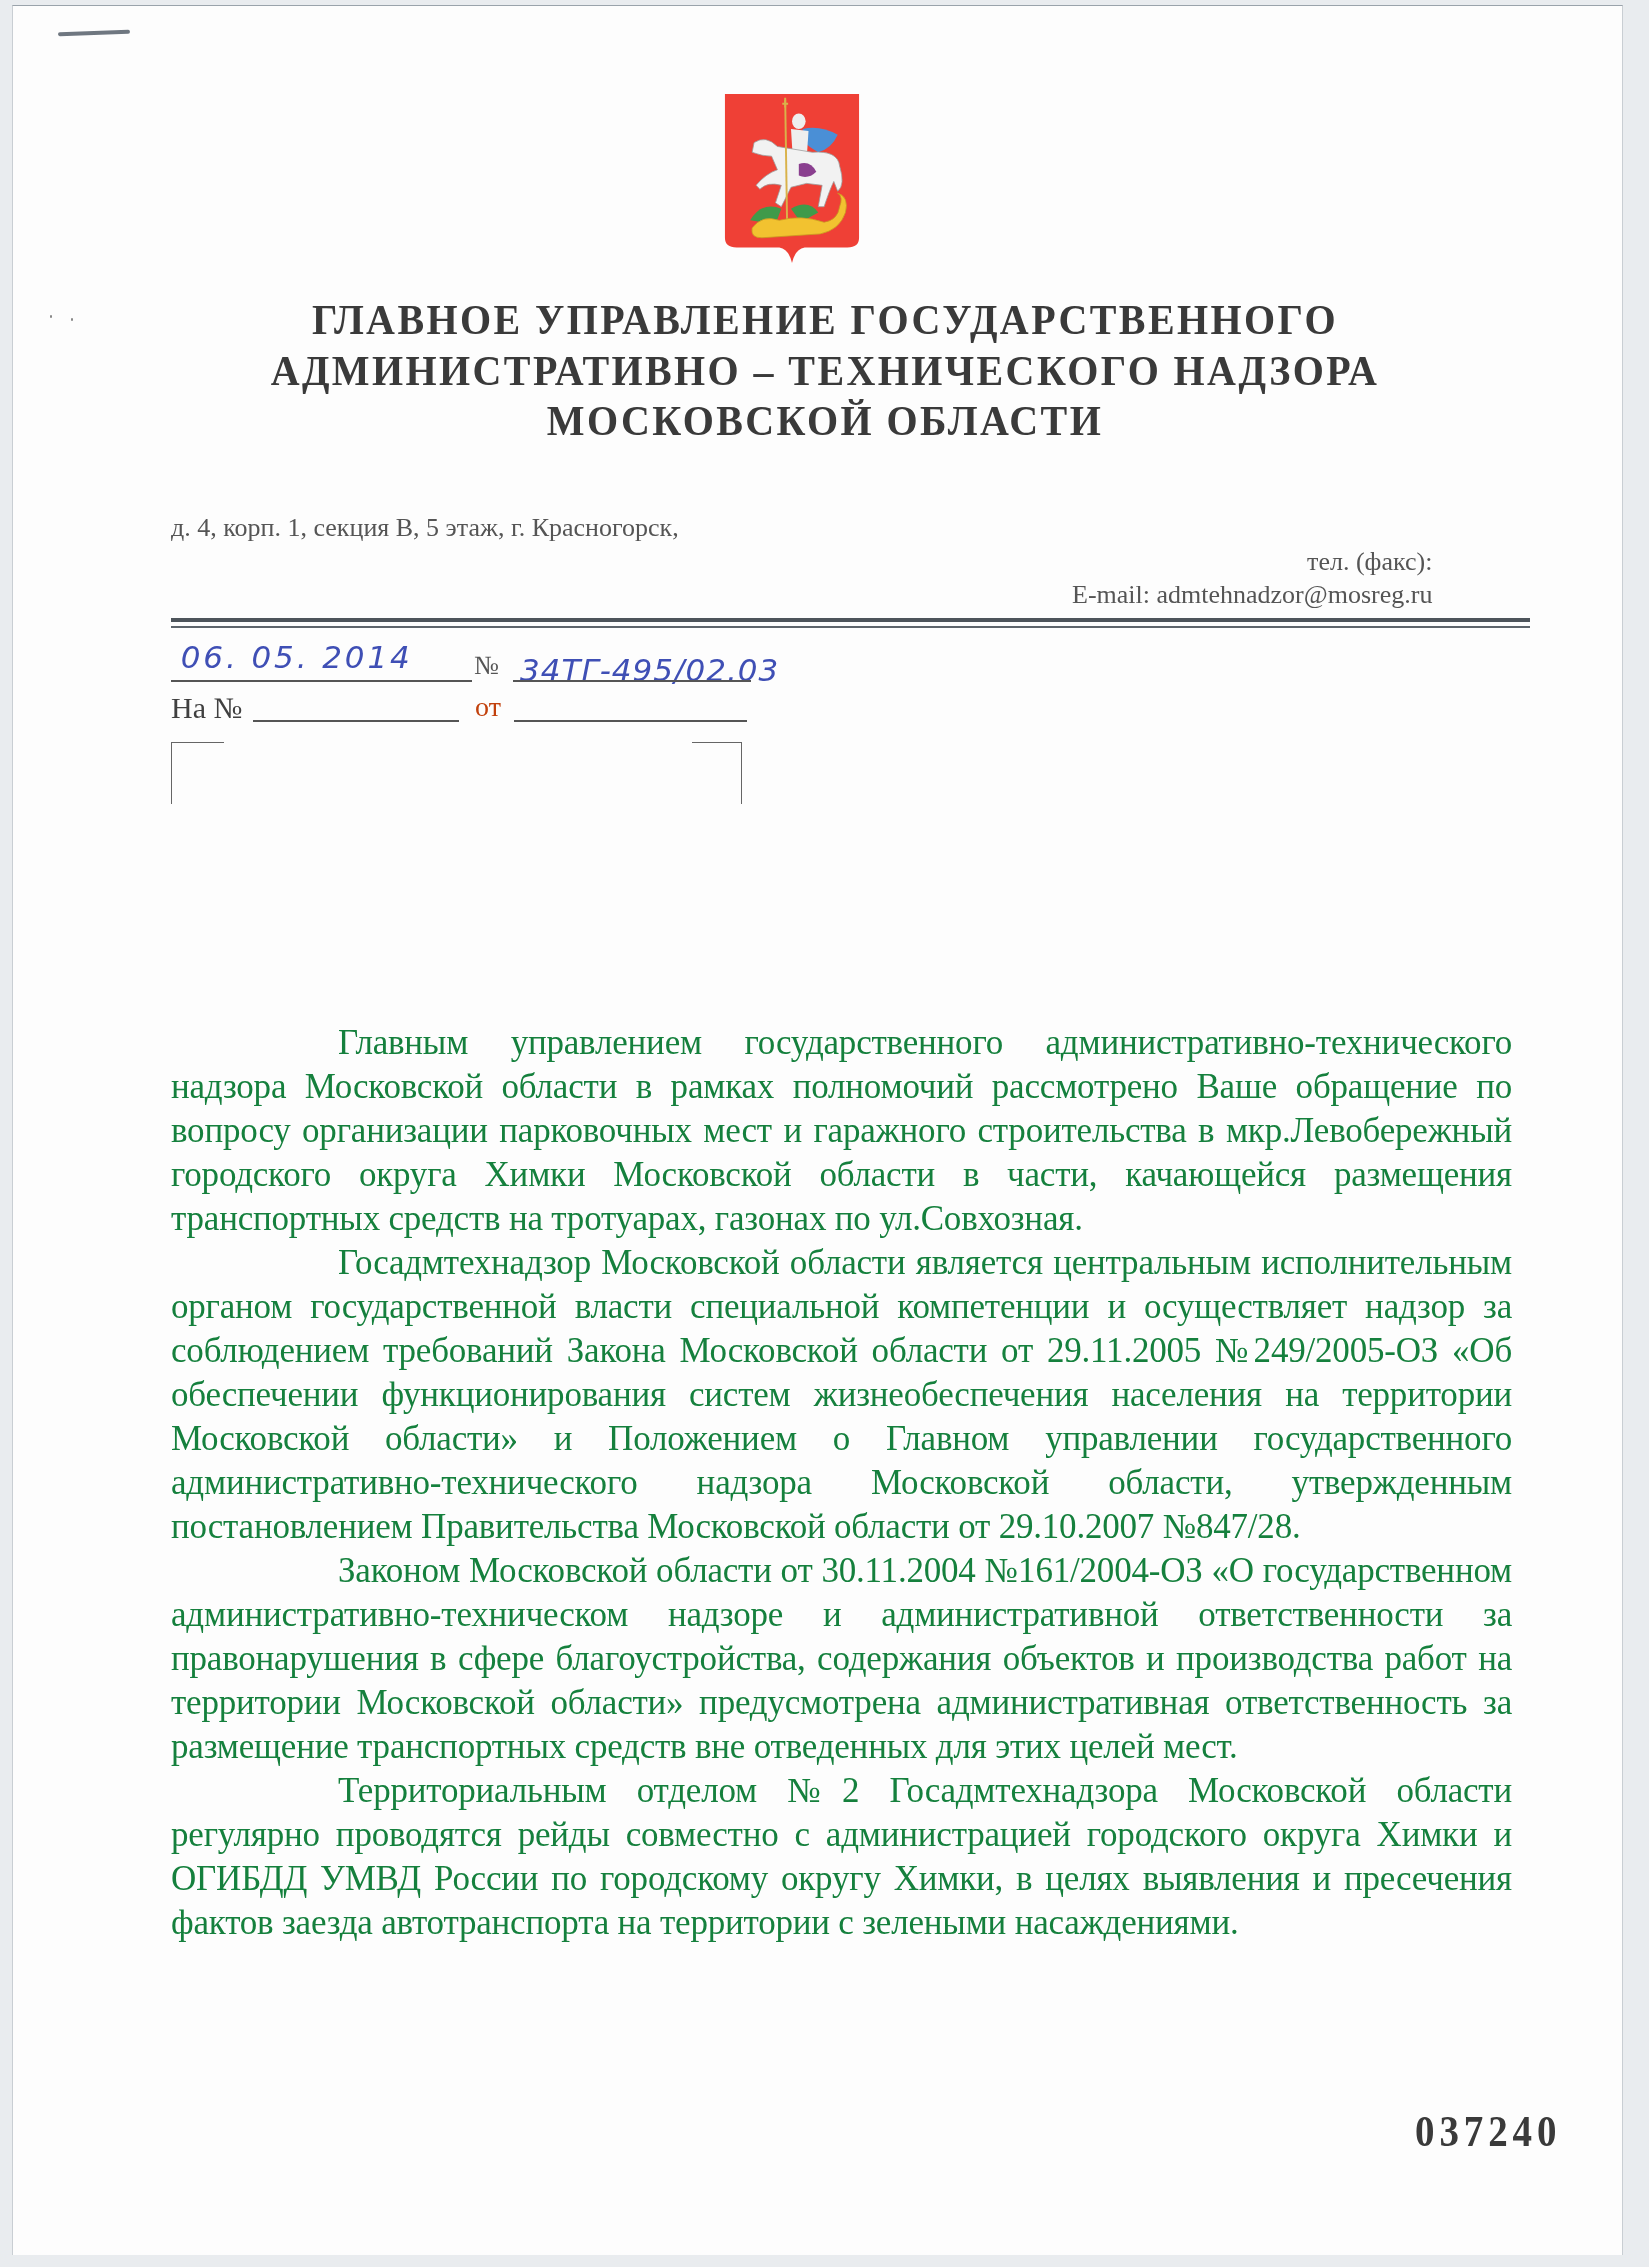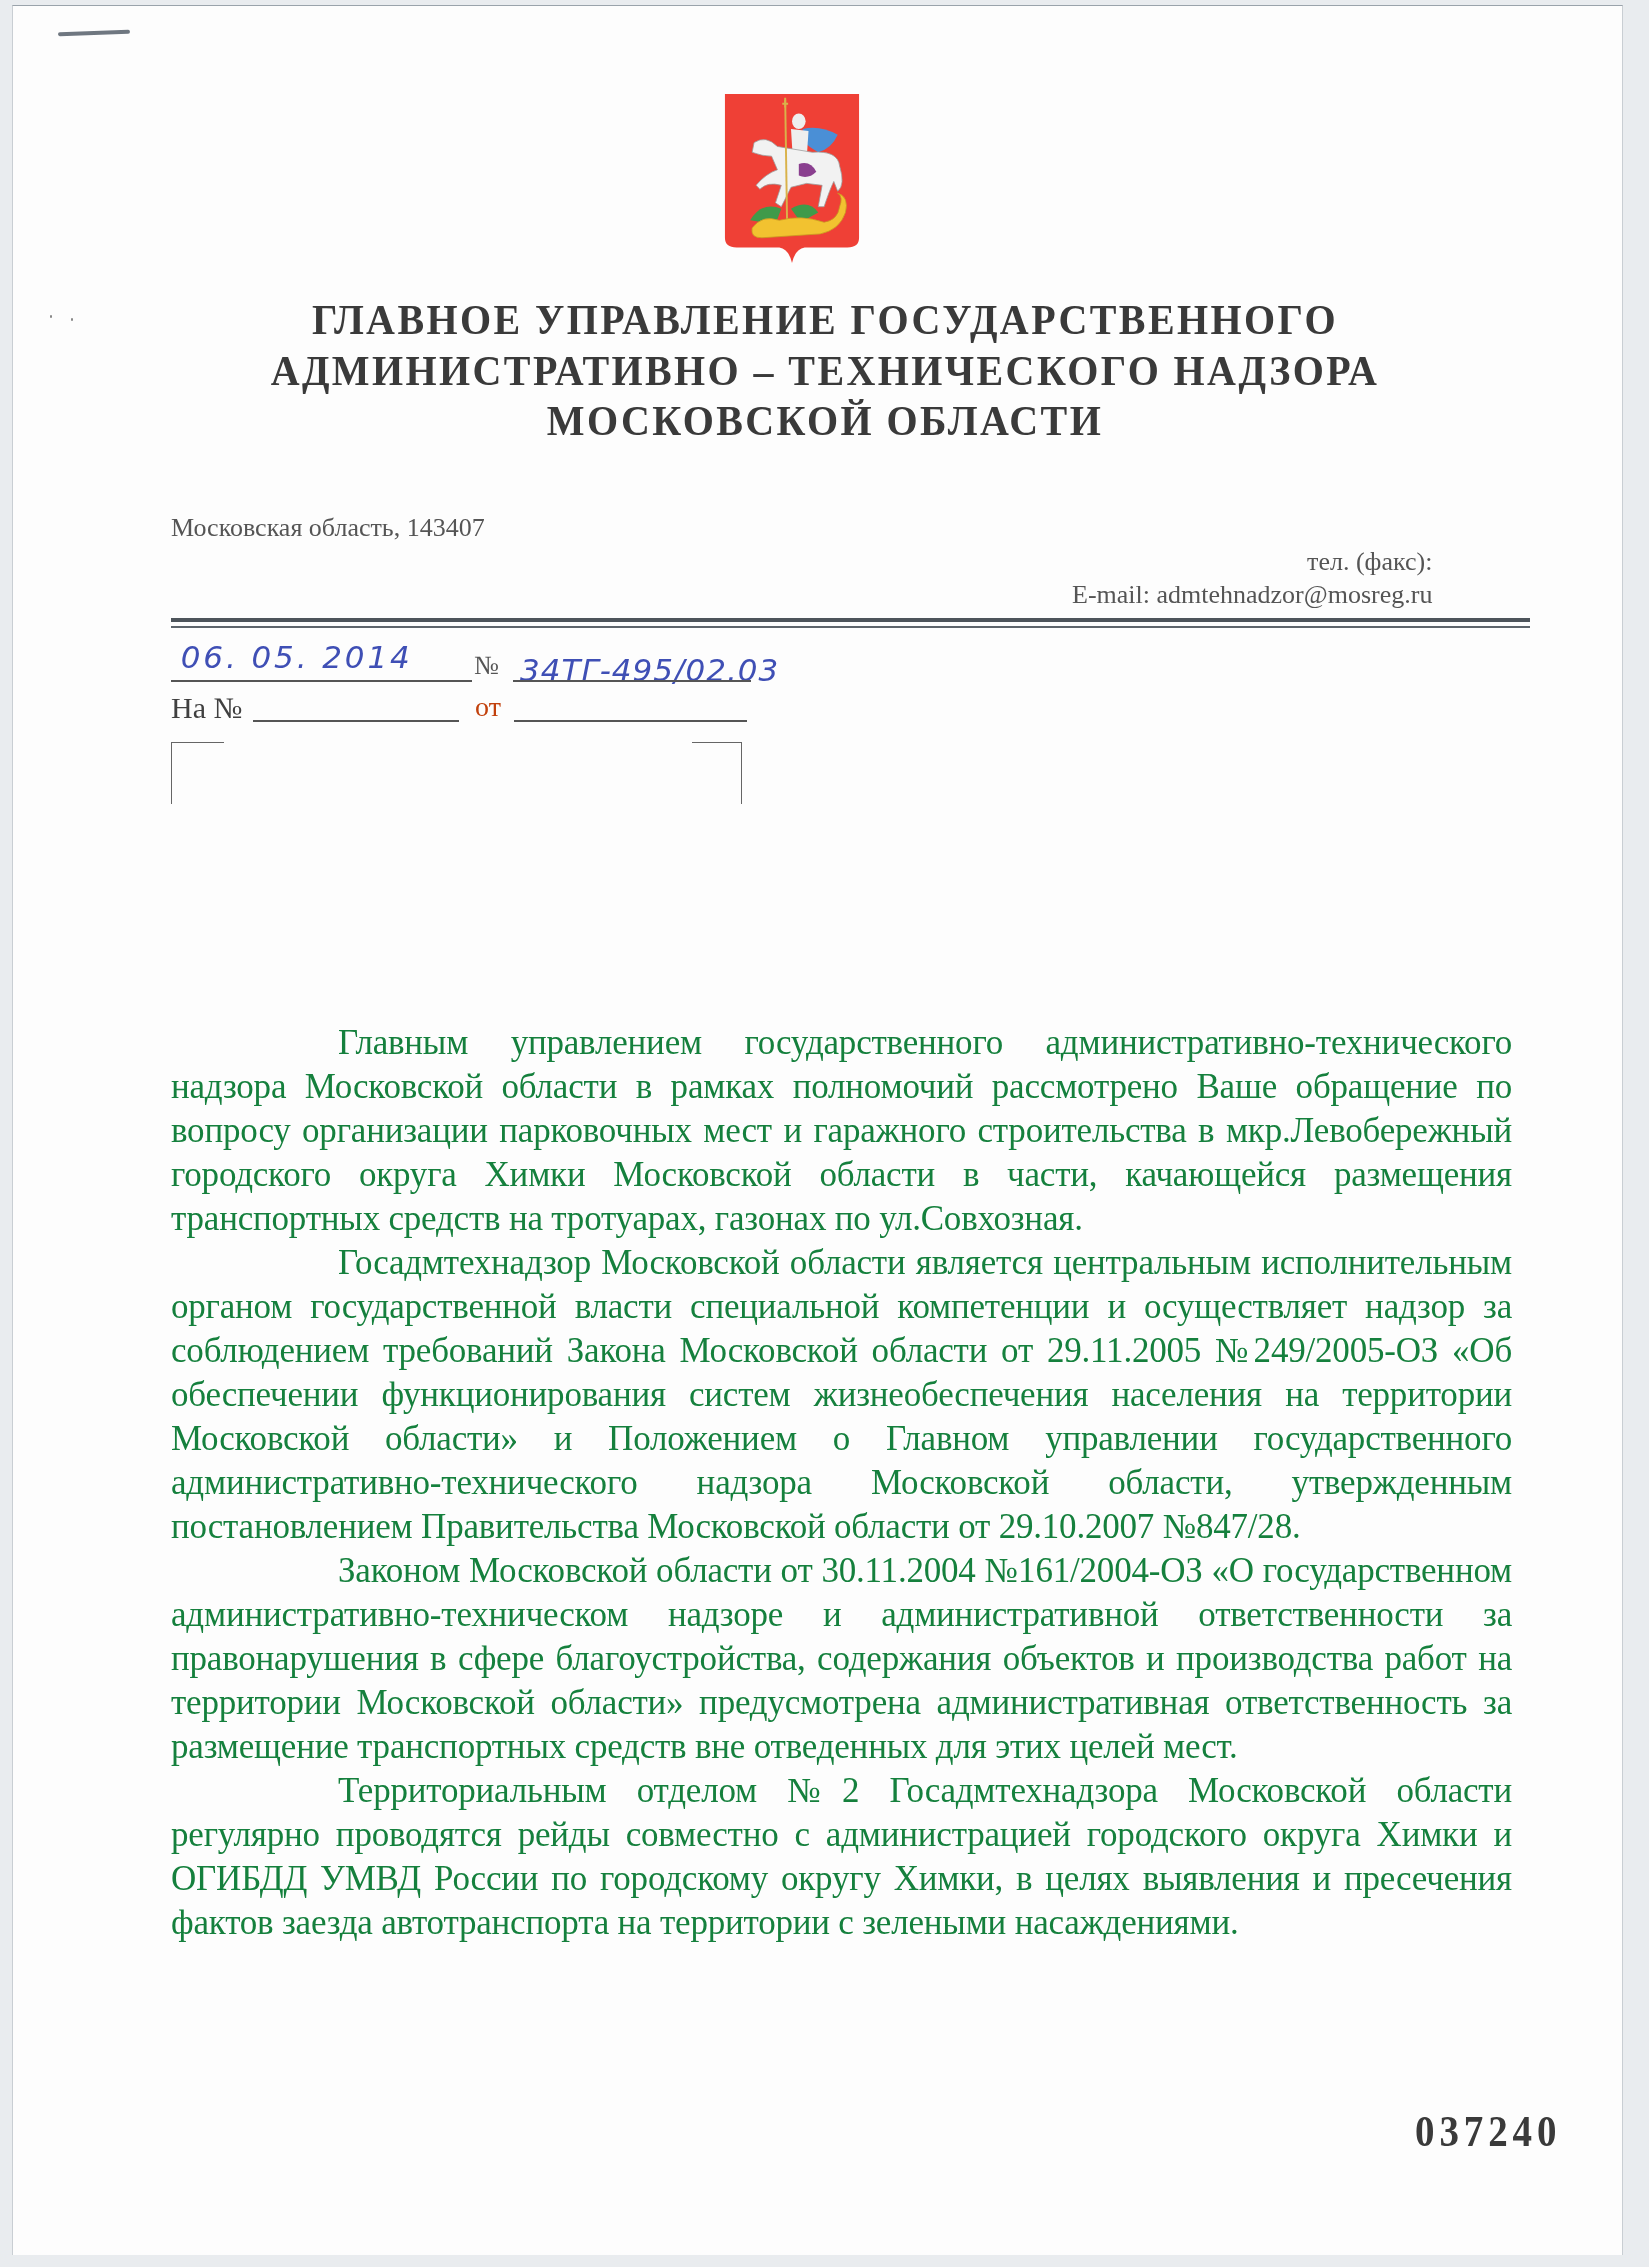--- a/index.html
+++ b/index.html
@@ -110,21 +110,21 @@
   <path d="M30 140 Q40 126 58 132 Q80 126 104 134 Q118 132 120 118 Q124 108 118 104 Q130 108 126 124 Q120 142 100 146 L40 150 Q28 150 30 140 Z" fill="#f2c230" stroke="#c89a20" stroke-width="0.8"></path>
 </svg>
 
 <div class="heading">
   <div>ГЛАВНОЕ УПРАВЛЕНИЕ ГОСУДАРСТВЕННОГО</div>
   <div>АДМИНИСТРАТИВНО – ТЕХНИЧЕСКОГО НАДЗОРА</div>
   <div>МОСКОВСКОЙ ОБЛАСТИ</div>
 </div>
 
 <div class="address">
-  <div>Московская область, 143407</div>
+  <div>д. 4, корп. 1, секция В, 5 этаж, г. Красногорск,</div>
 </div>
 
 <div class="contact">
   <div class="tel">тел. (факс):</div>
   <div>E-mail: admtehnadzor@mosreg.ru</div>
 </div>
 
 <div class="rule-thick"></div>
 <div class="rule-thin"></div>
 

